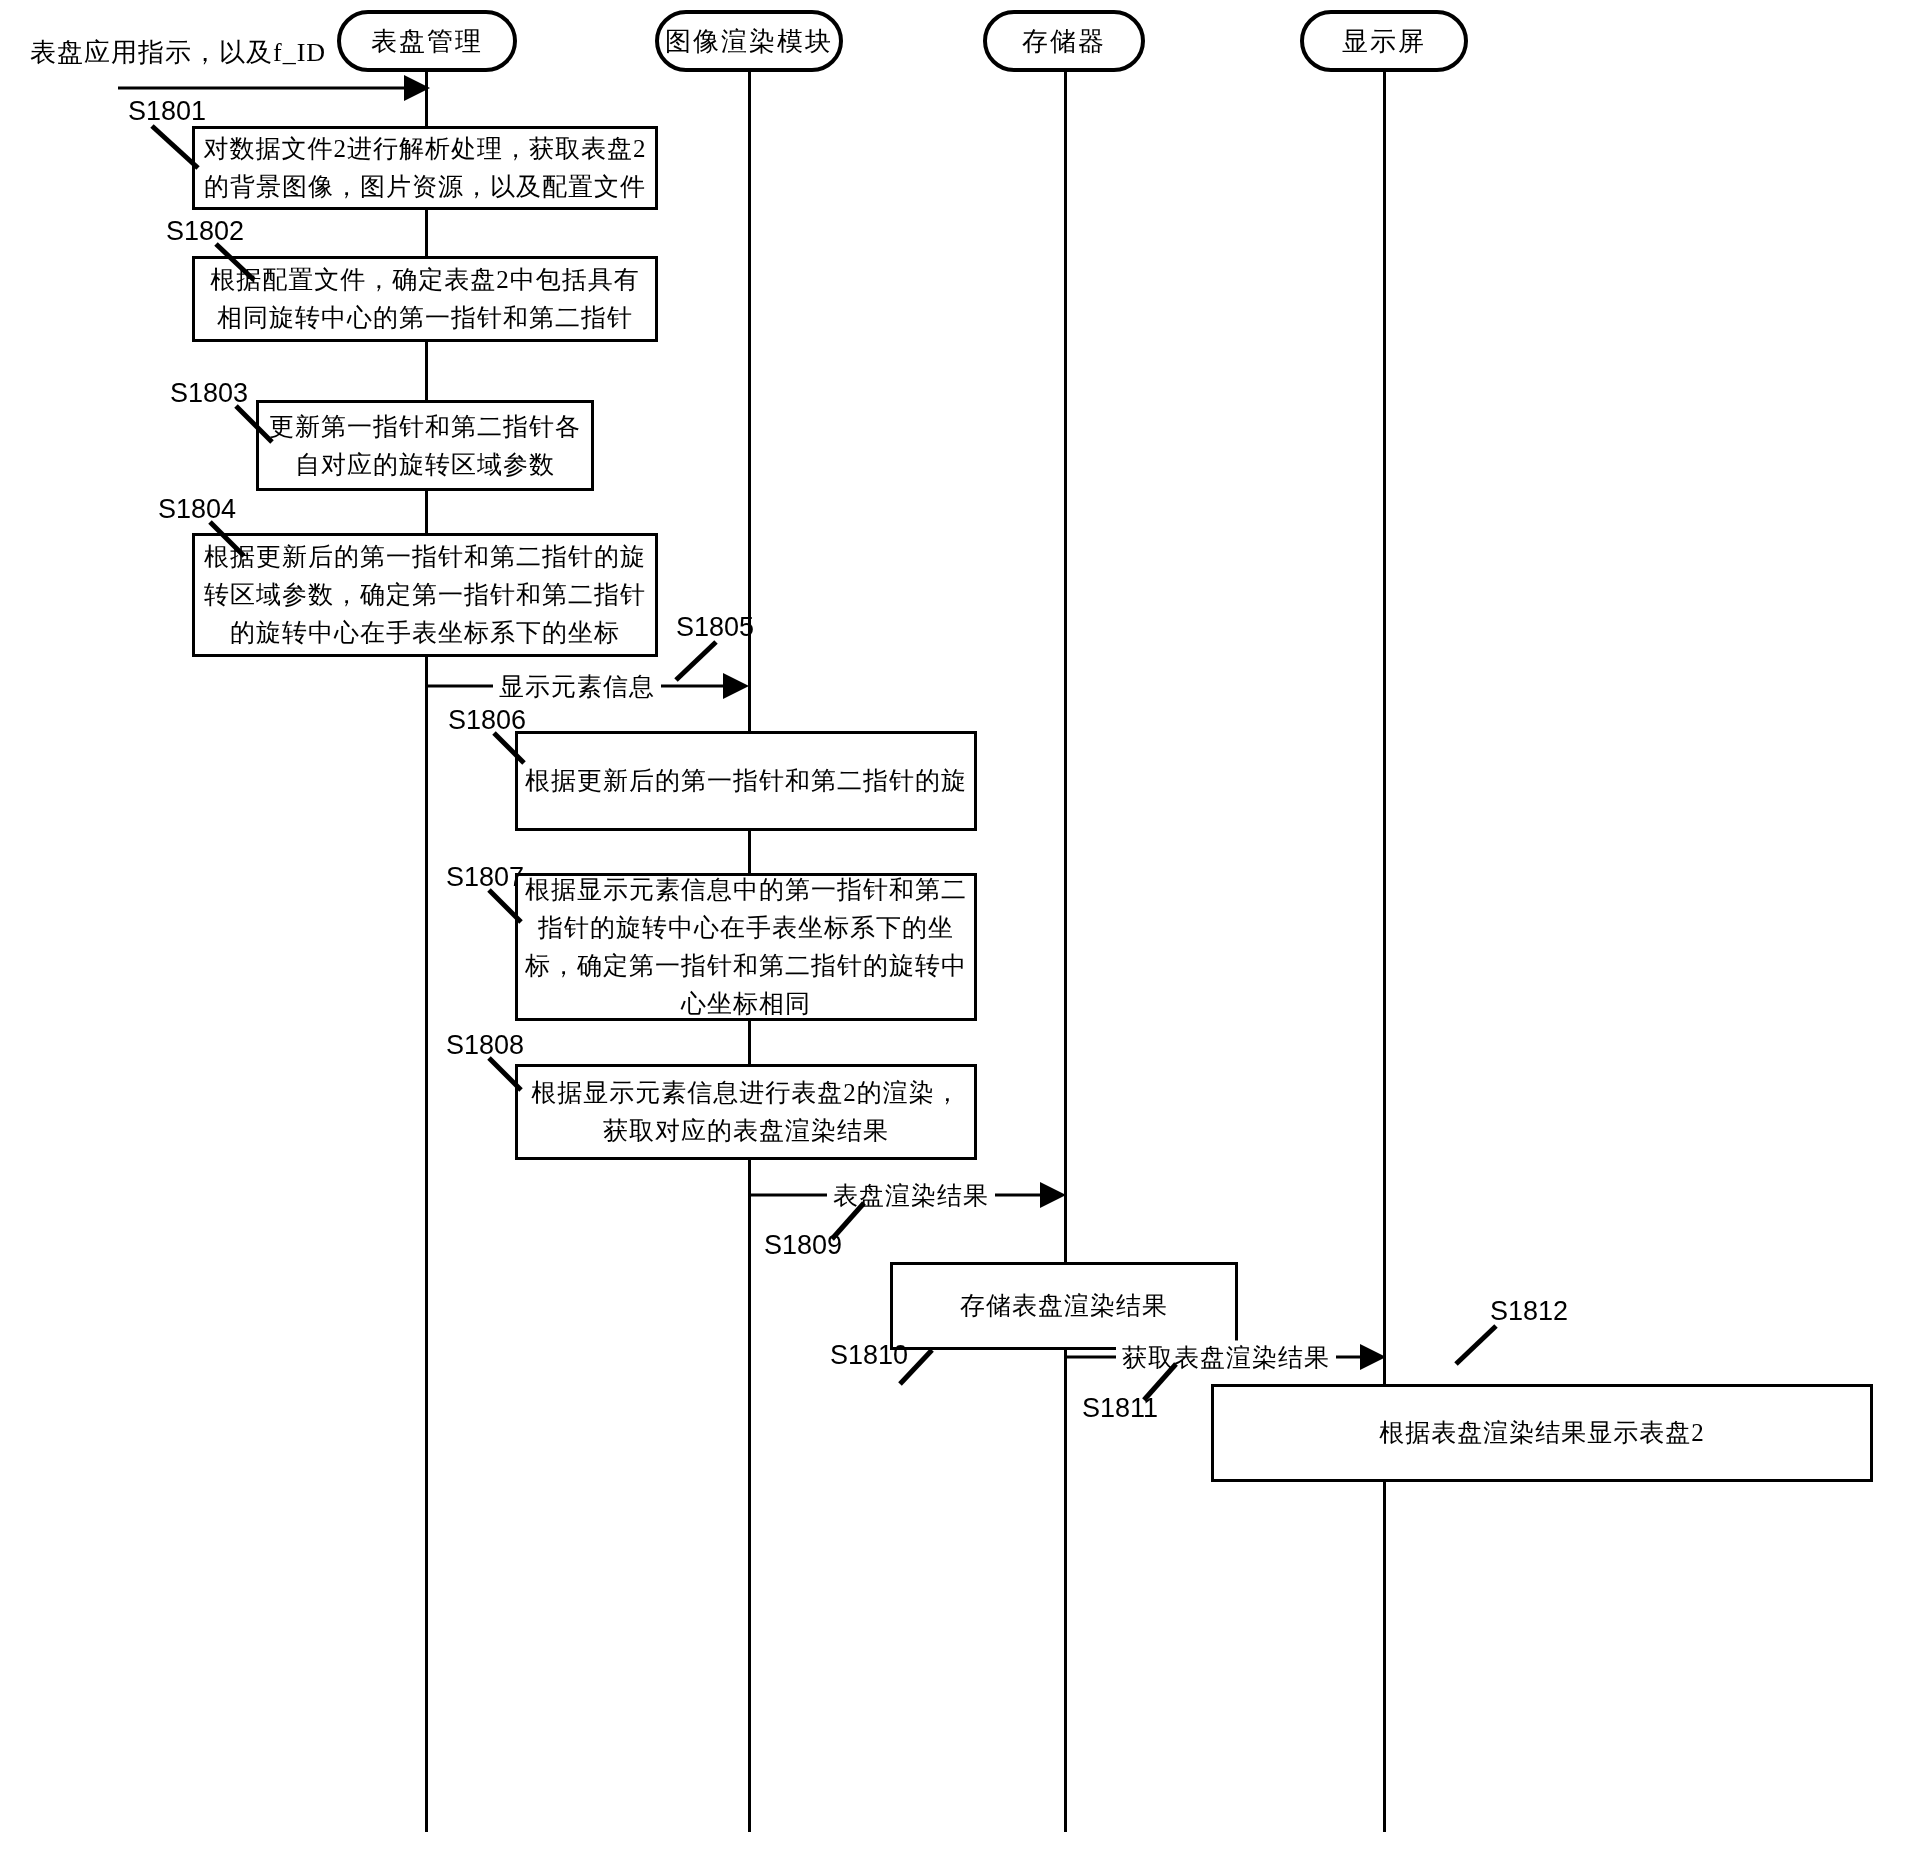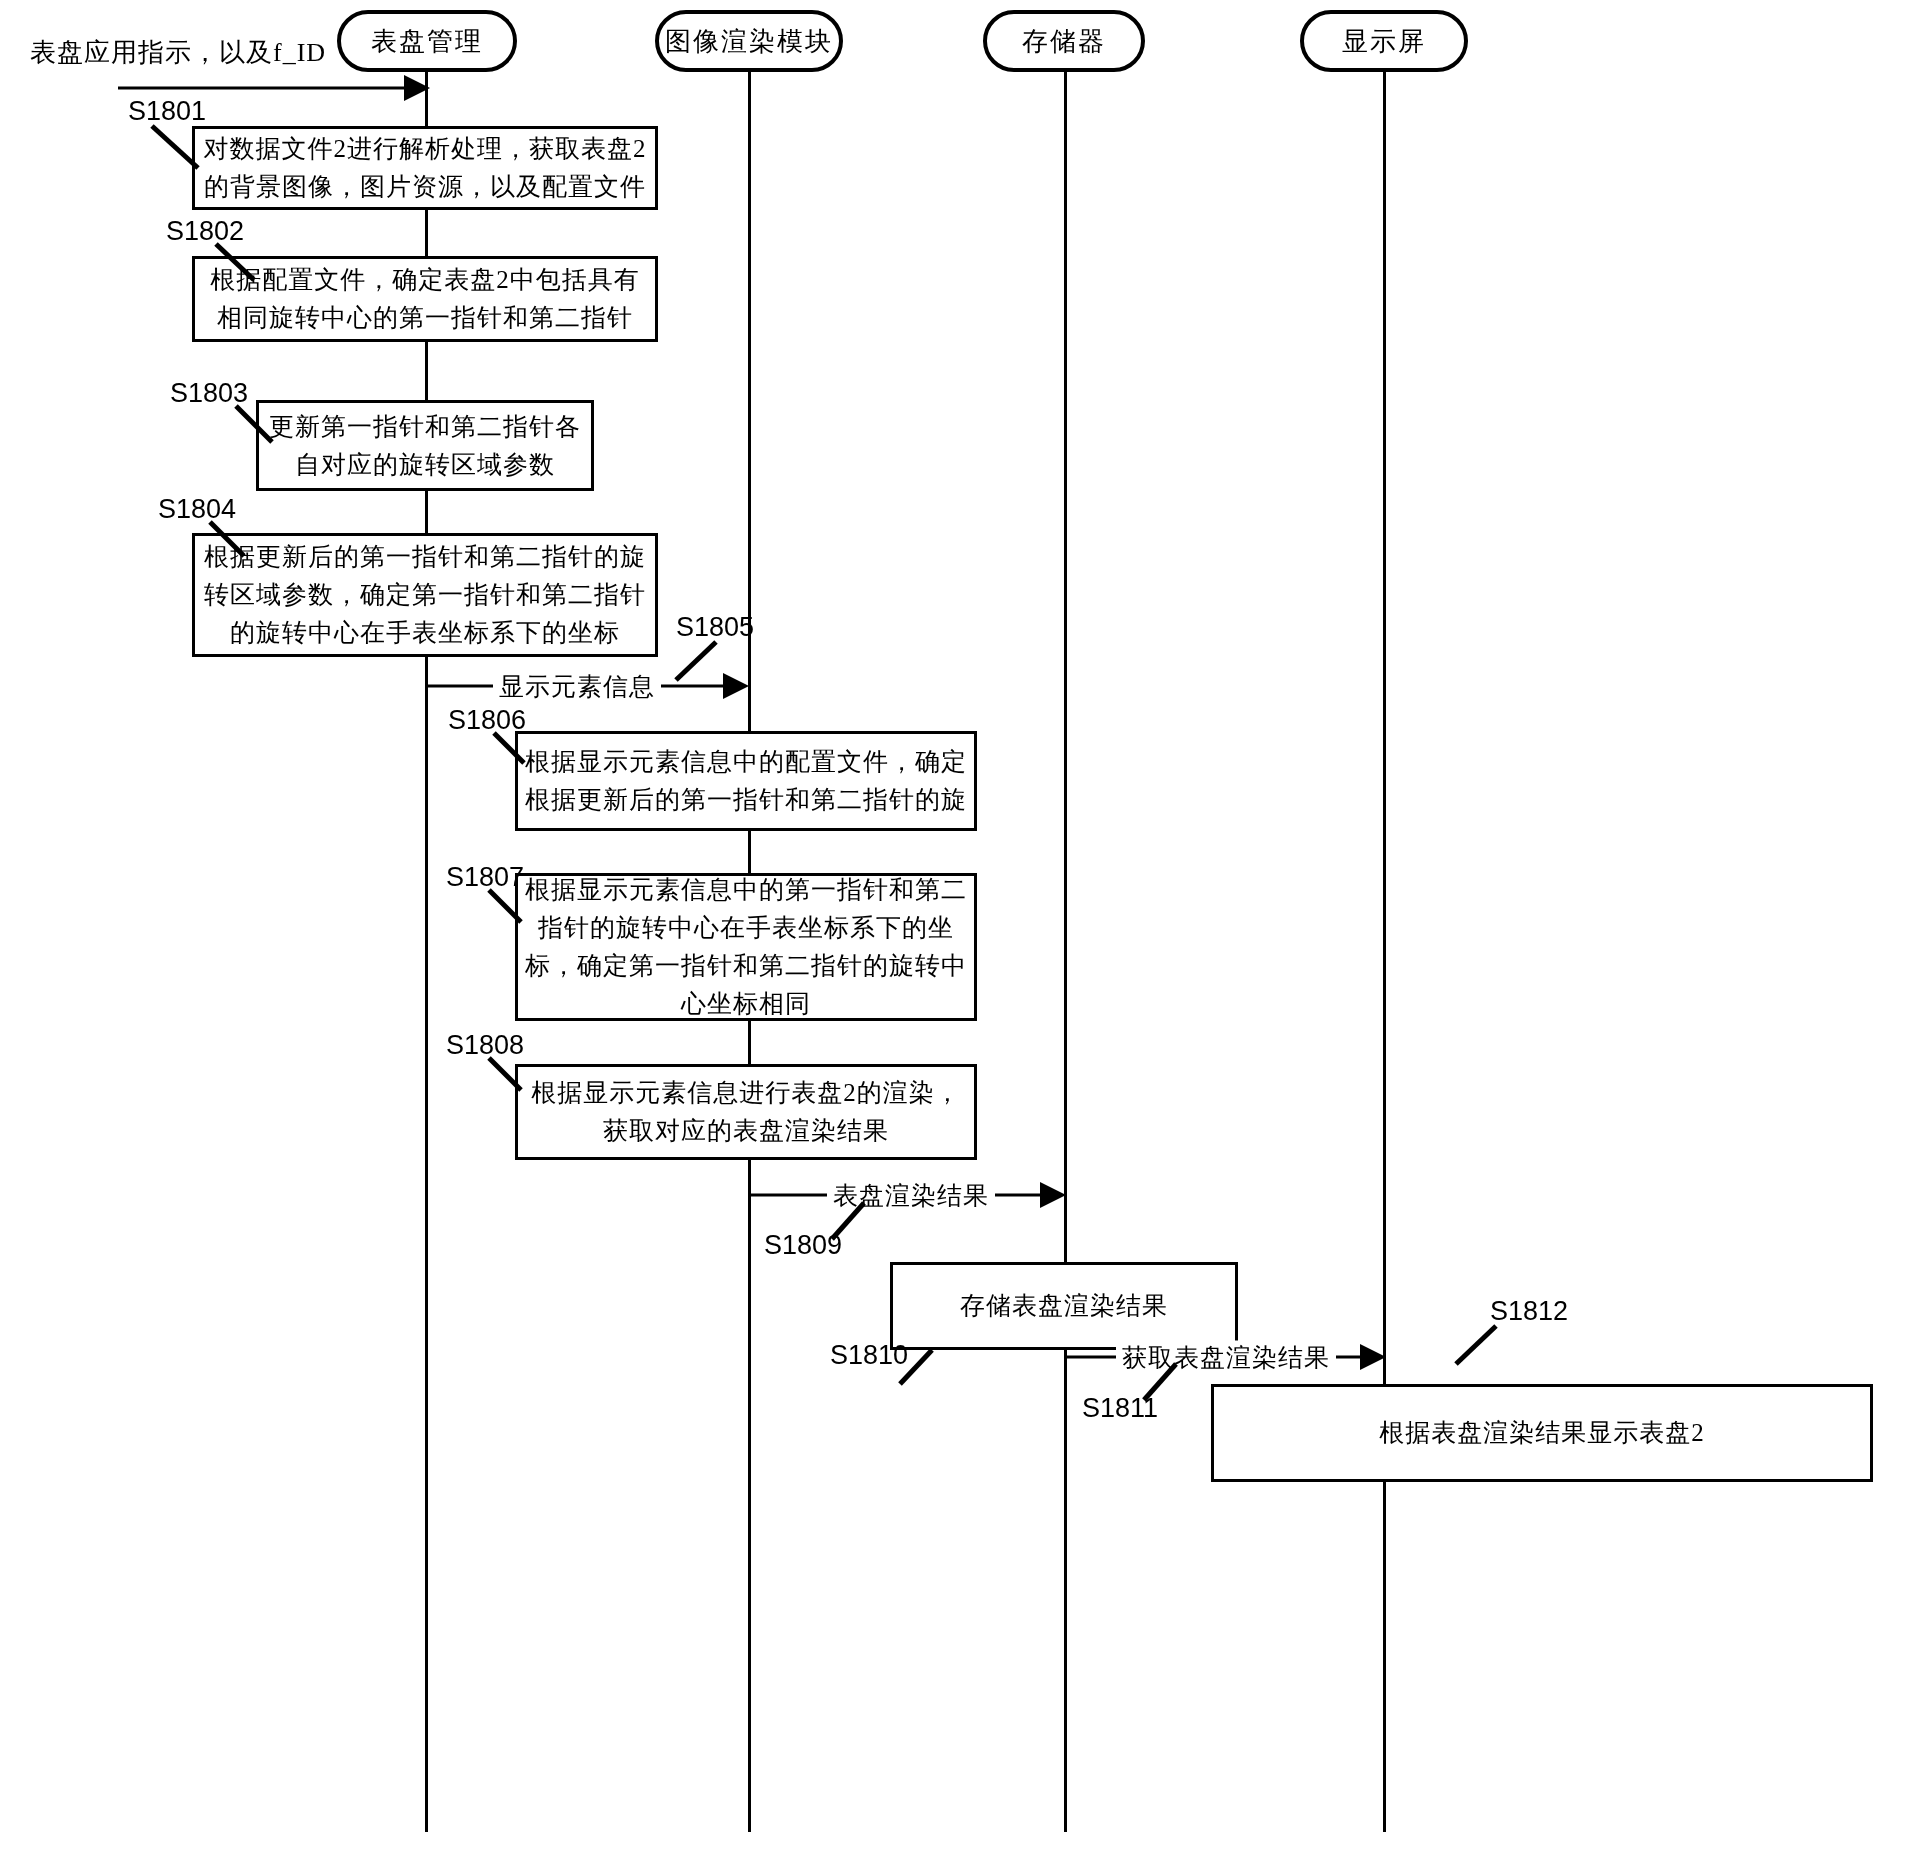--- a/index.html
+++ b/index.html
@@ -191,21 +191,20 @@
     <div class="lbl" style="left:150px;">显示元素信息</div>
   </div>
 
   <div class="steplbl" style="left:448px; top:705px;">S1806</div>
   <div class="tick" style="left:492px; top:731px;">
     <svg width="40" height="36">
         <line x1="2" y1="2" x2="32" y2="32" stroke="#000" stroke-width="5"></line>
       </svg>
   </div>
   <div class="pbox" style="left:515px; top:731px; width:462px; height:100px;">
-    <div class="line">根据显示元素信息中的配置文件，确定</div>
     <div class="line">根据更新后的第一指针和第二指针的旋</div>
   </div>
 
   <div class="steplbl" style="left:446px; top:862px;">S1807</div>
   <div class="tick" style="left:487px; top:888px;">
     <svg width="42" height="38">
         <line x1="2" y1="2" x2="34" y2="34" stroke="#000" stroke-width="5"></line>
       </svg>
   </div>
   <div class="pbox" style="left:515px; top:873px; width:462px; height:148px;">

